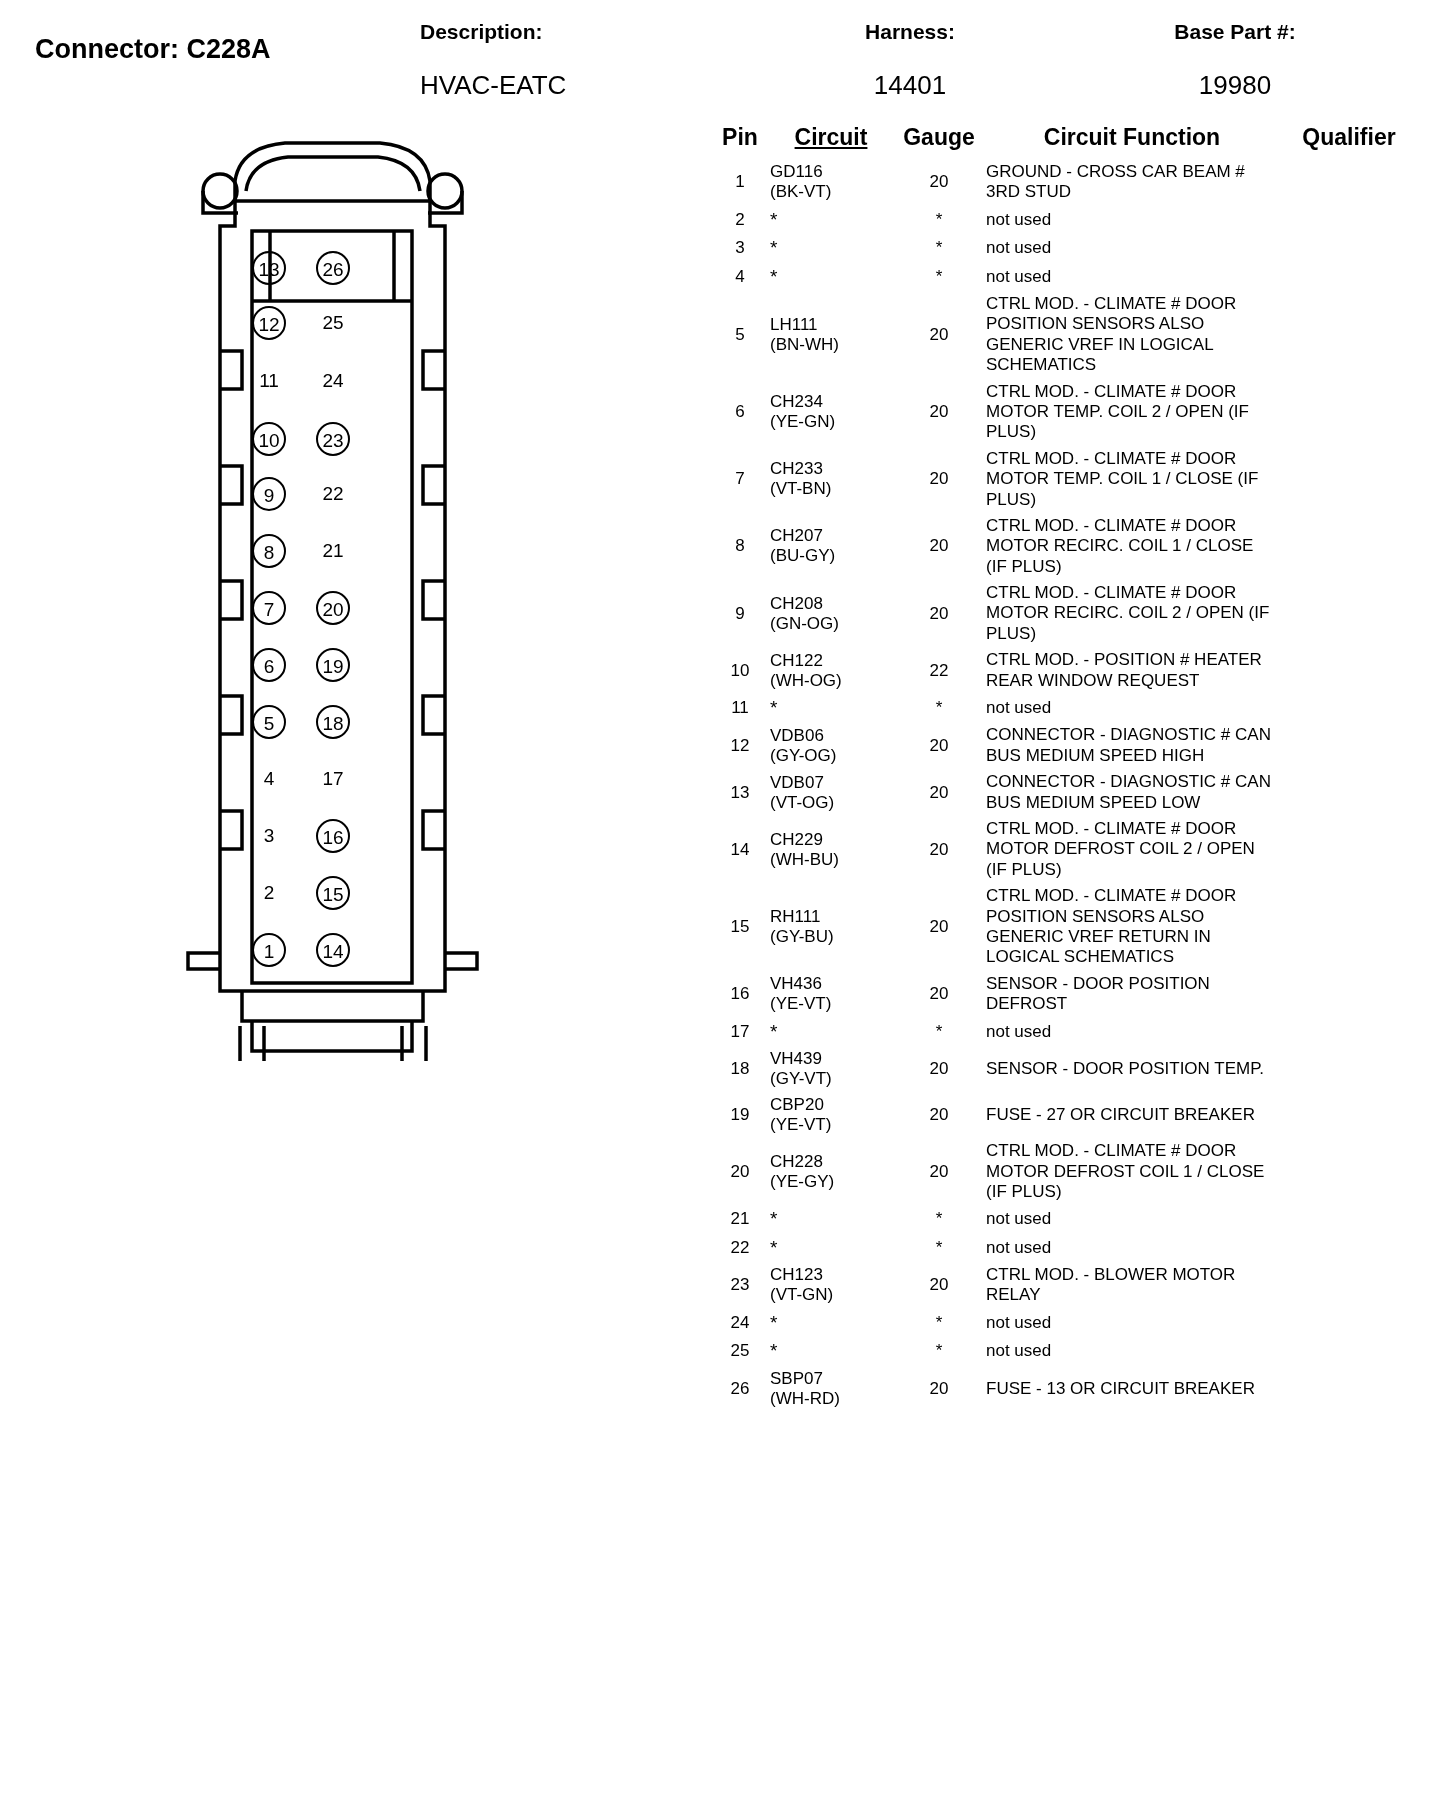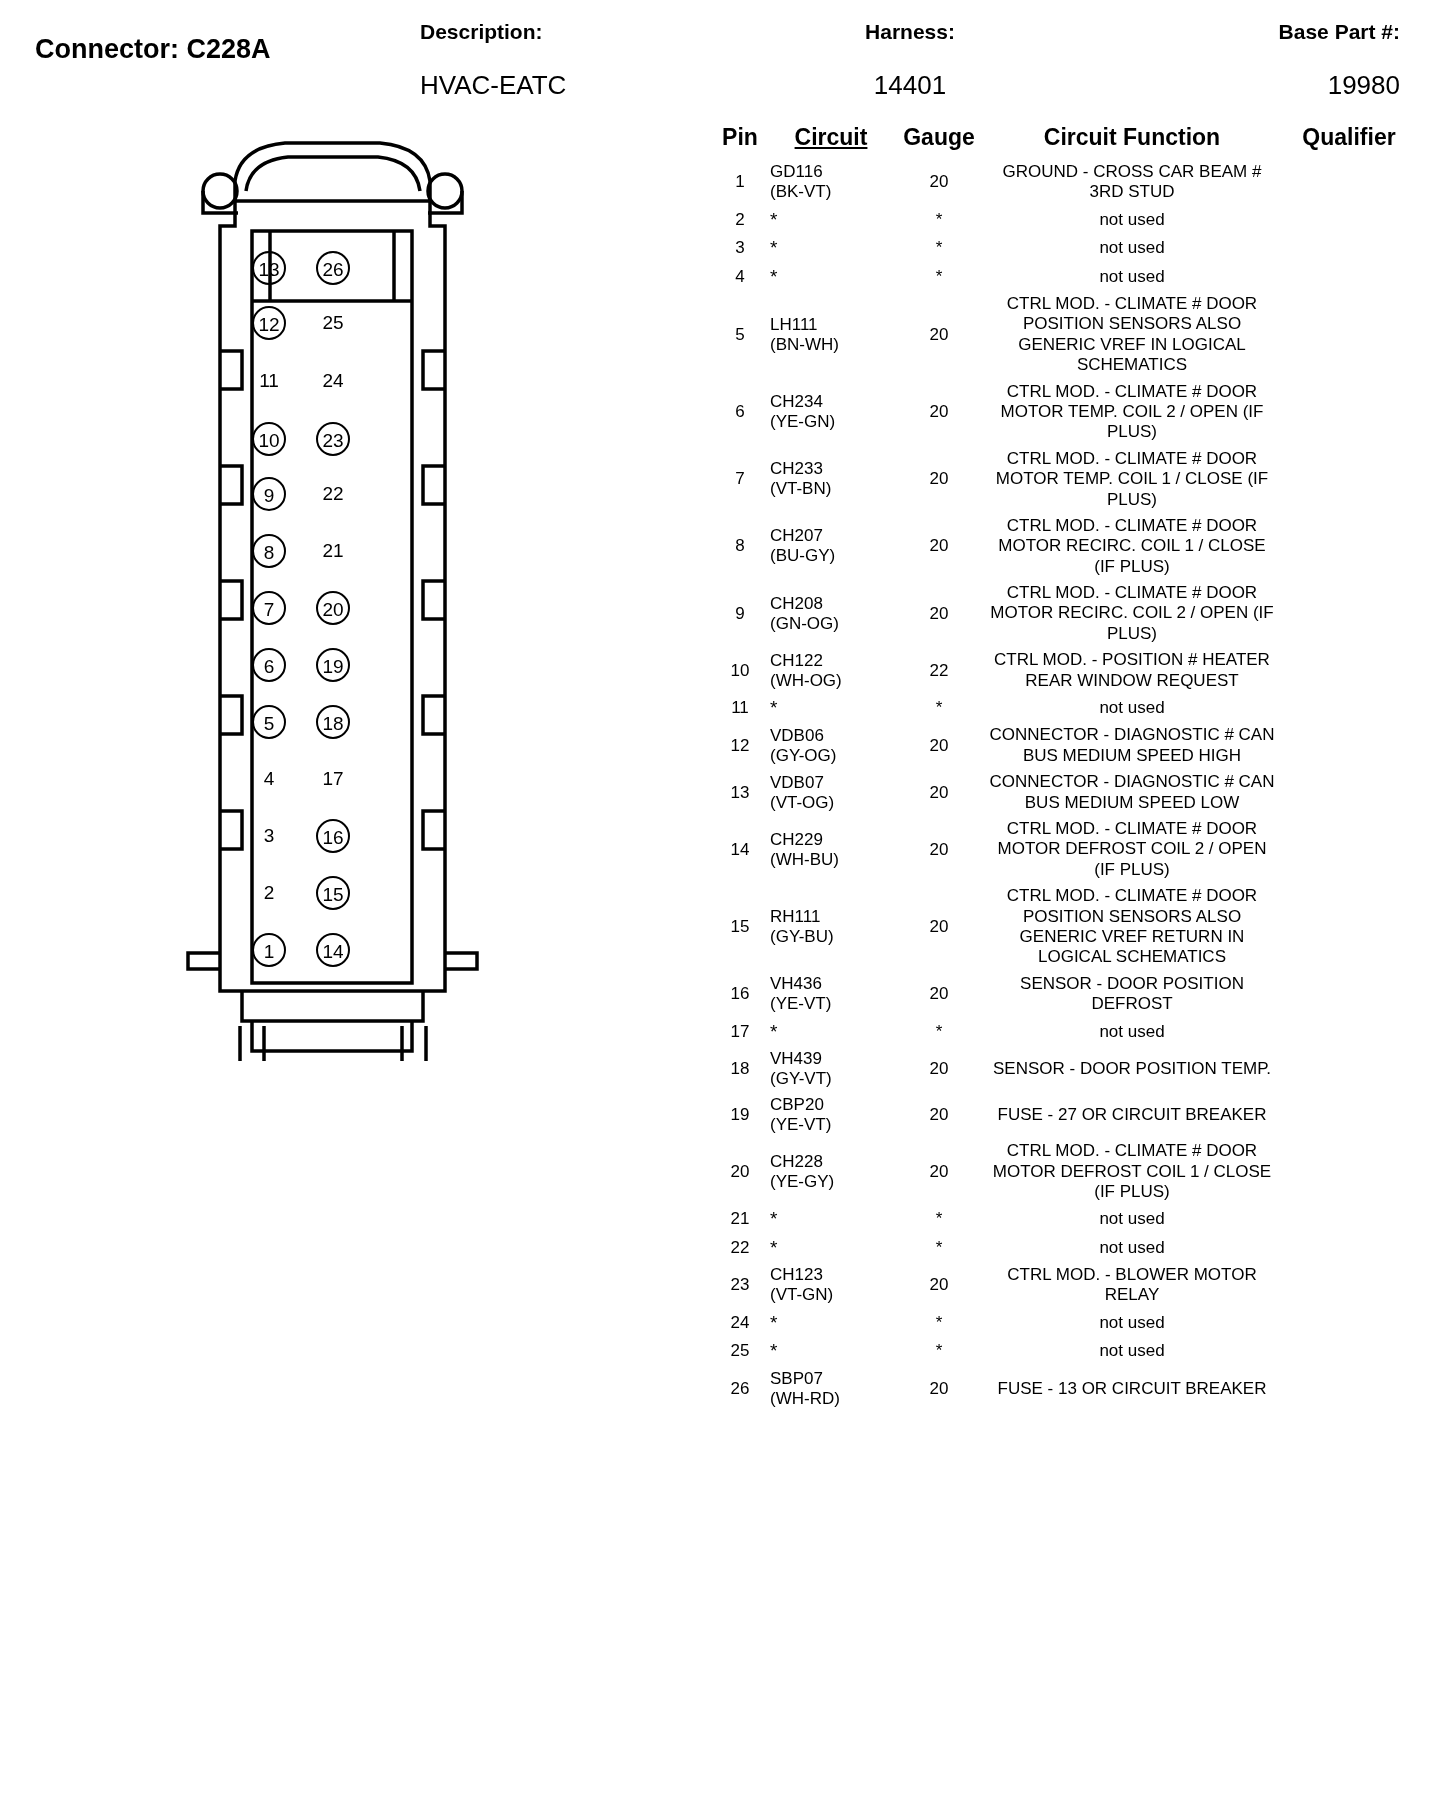--- a/index.html
+++ b/index.html
@@ -34,21 +34,21 @@
     font-weight: bold;
     white-space: nowrap;
     padding-top: 14px;
     width: 390px;
     text-align: left;
     padding-left: 5px;
     box-sizing: border-box;
   }
   .hdr-col.desc { width: 330px; align-items: flex-start; }
   .hdr-col.harness { width: 320px; }
-  .hdr-col.basepart { width: 330px; align-items: flex-end; }
+  .hdr-col.basepart { width: 330px; }
   .hdr-label {
     font-size: 21px;
     font-weight: bold;
     margin-bottom: 26px;
   }
   .hdr-value {
     font-size: 26px;
     font-weight: normal;
   }
   .hdr-col.desc .hdr-label,
@@ -115,21 +115,21 @@
   th.c-qual { width: 140px; }
 
   table.pintable td {
     font-size: 17px;
     vertical-align: middle;
     padding: 3px 0;
   }
   td.pin { text-align: center; font-size: 18px; }
   td.circ { text-align: left; line-height: 1.18; }
   td.gauge { text-align: center; font-size: 18px; }
-  td.func { text-align: center; line-height: 1.2; padding-left: 6px; padding-right: 4px; }
+  td.func { text-align: left; line-height: 1.2; padding-left: 6px; padding-right: 4px; }
   td.qual { text-align: left; }
   .star { font-size: 19px; }
   .notused { font-size: 17px; margin-top: 22px; }
 </style>
 </head>
 <body>
 
 <div class="header">
   <div class="hdr-connector">Connector: C228A</div>
   <div class="hdr-col desc">

